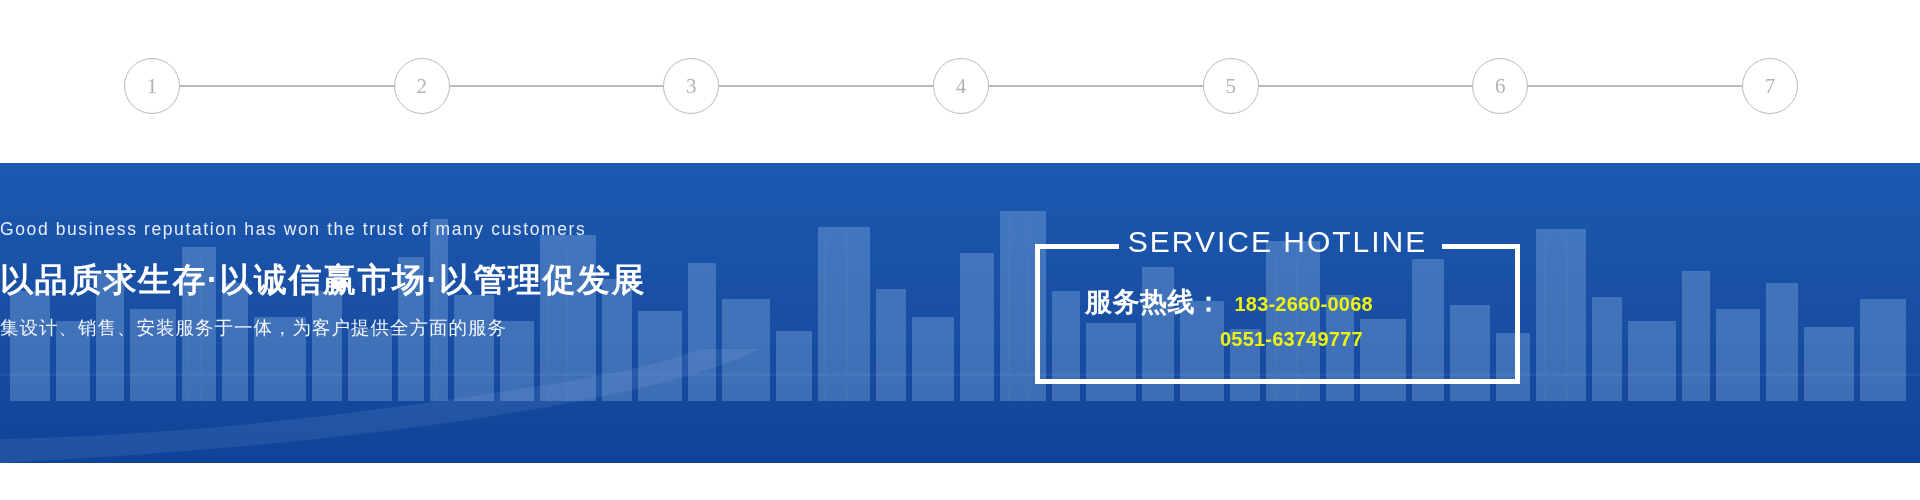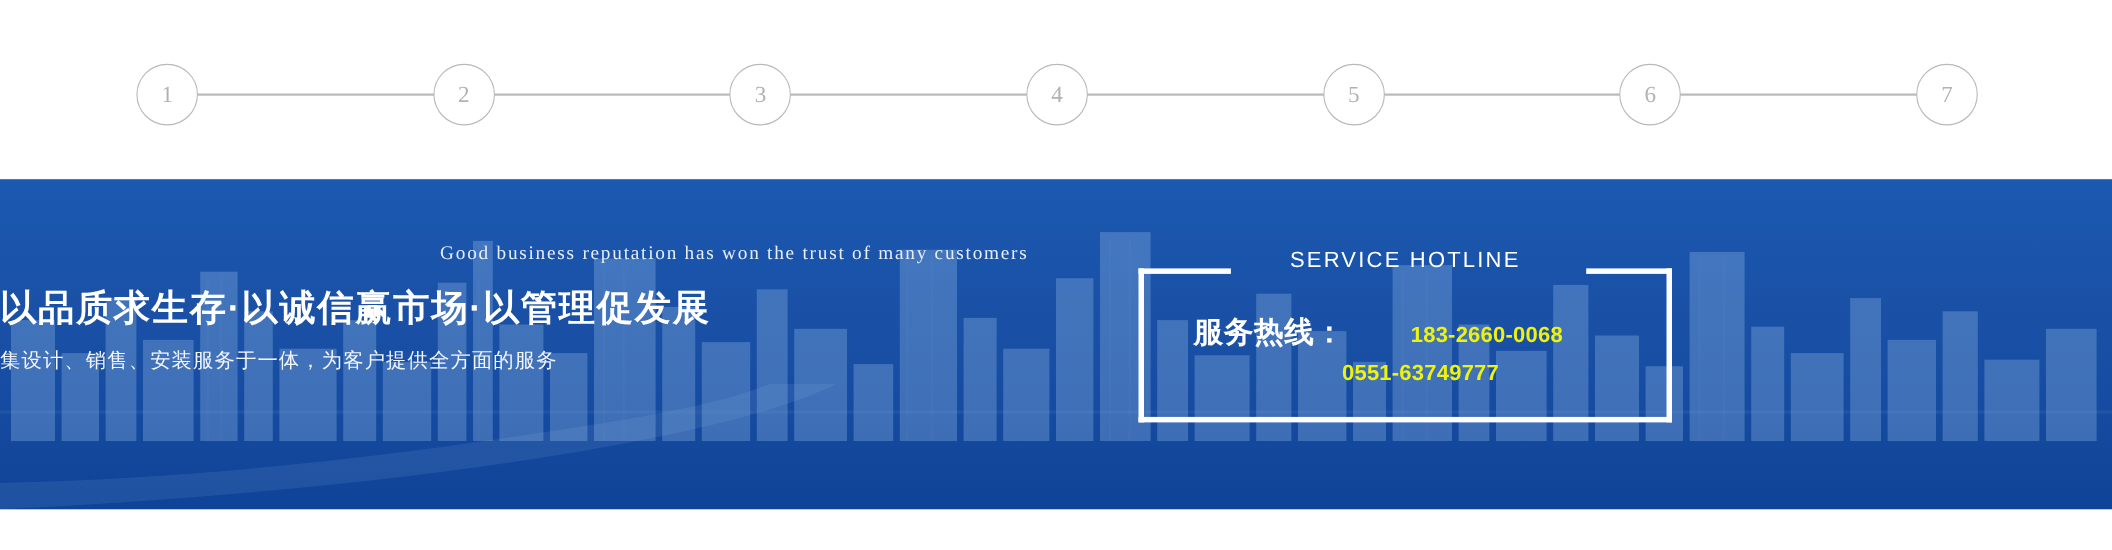--- a/index.html
+++ b/index.html
@@ -107,26 +107,25 @@
     left: 0;
     top: 0;
     width: 935px;
     height: 300px;
   }
   .slogan-en {
     position: absolute;
     right: 0;
     top: 56px;
     width: 100%;
-    text-align: right;
+    text-align: left;
     color: #e8eef8;
     font-size: 17.5px;
     letter-spacing: 1.6px;
     white-space: nowrap;
-    font-family: Liberation Serif, serif;
   }
   .slogan-cn {
     position: absolute;
     right: 0;
     top: 95px;
     width: 100%;
     text-align: left;
     color: #ffffff;
     font-size: 33px;
     letter-spacing: 1.5px;
@@ -167,37 +166,36 @@
   }
   .hl-border-top-r {
     position: absolute; right: 0; top: 0; width: 78px; height: 5px; background: #fff;
   }
   .hl-title {
     position: absolute;
     left: 0; right: 0;
     top: -17px;
     text-align: center;
     color: #ffffff;
-    font-size: 20px;
+    font-size: 30px;
     letter-spacing: 2px;
     white-space: nowrap;
     line-height: 1;
   }
   .hl-rows {
     position: absolute;
     left: 0; right: 0;
     top: 40px;
   }
   .hl-row {
     display: flex;
     align-items: baseline;
     justify-content: flex-start;
     padding-left: 50px;
     height: 44px;
-    gap: 48px;
   }
   .hl-label {
     color: #ffffff;
     font-size: 27px;
     font-weight: bold;
     letter-spacing: 0.5px;
     white-space: nowrap;
   }
   .hl-number {
     color: #eef20f;

